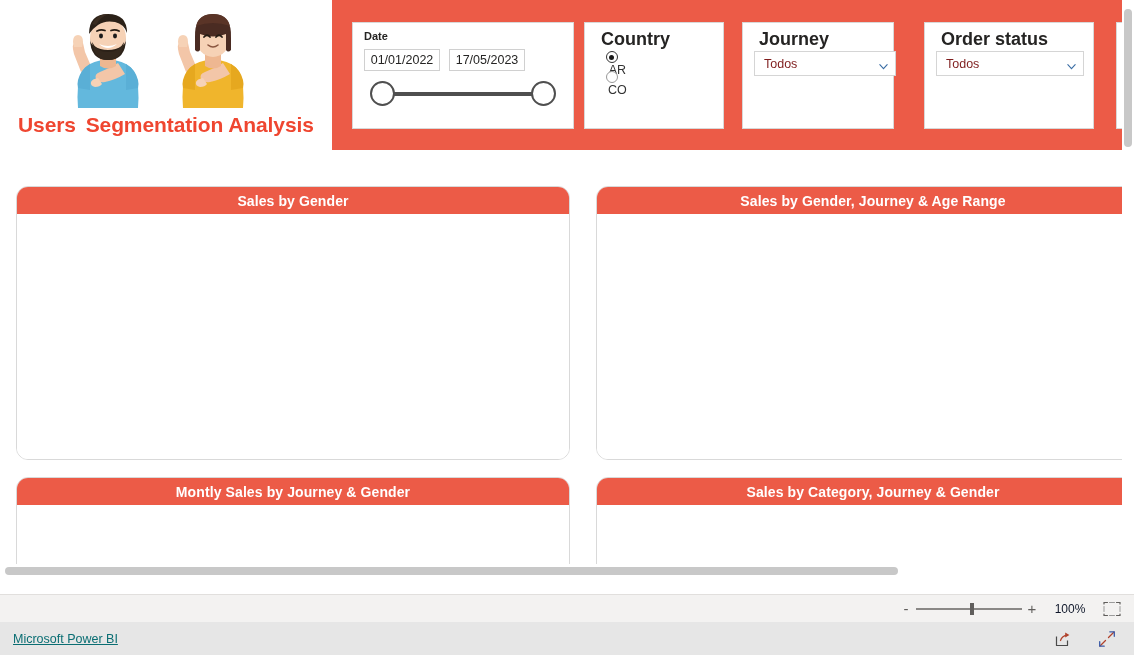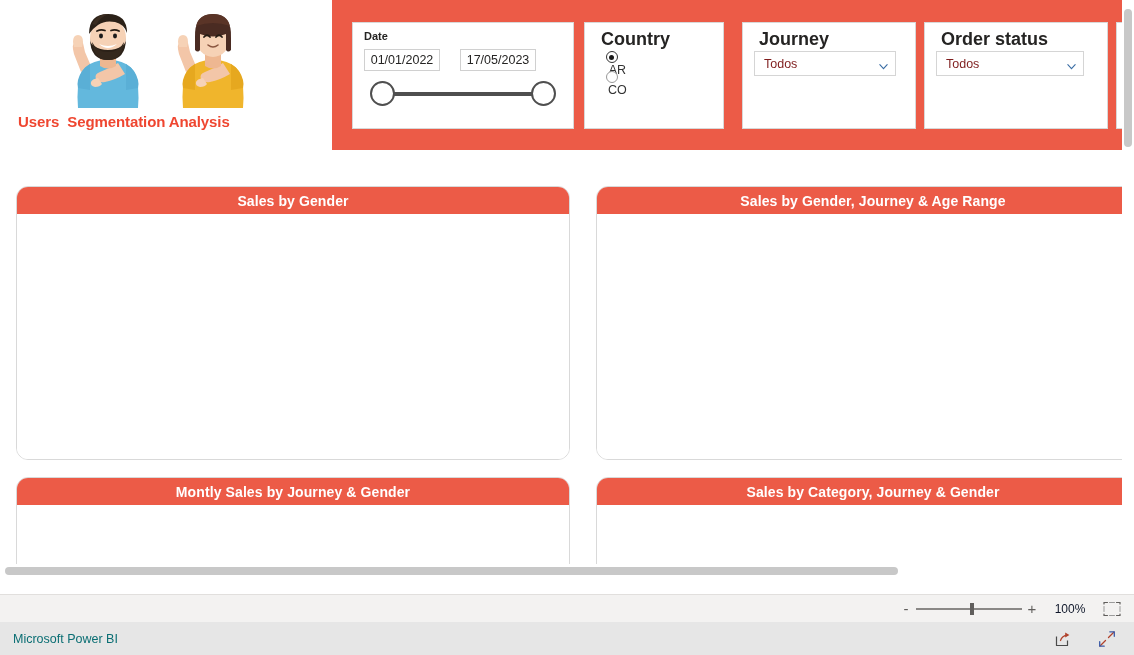--- a/index.html
+++ b/index.html
@@ -46,21 +46,21 @@
     width: 92px; height: 100px;
     position: relative;
     background: #ffffff;
     overflow: hidden;
   }
 
   .report-title {
     position: absolute;
     left: 18px; top: 113px;
     width: 300px;
-    font-size: 15px;
+    font-size: 21px;
     font-weight: bold;
     color: #ef4630;
     letter-spacing: -0.1px;
     white-space: nowrap;
   }
   .report-title .word-gap { padding-left: 4px; }
 
   
   .filter-bar {
     position: absolute;
@@ -71,22 +71,22 @@
 
   .slicer {
     position: absolute;
     top: 22px;
     background: #ffffff;
     border: 1px solid #d8d8d8;
     height: 107px;
   }
   .slicer-date   { left: 20px;  width: 222px; padding-left: 31px; }
   .slicer-country{ left: 252px; width: 140px; }
-  .slicer-journey{ left: 410px; width: 174px; }
-  .slicer-status { left: 592px; width: 184px; }
+  .slicer-journey{ left: 410px; width: 152px; }
+  .slicer-status { left: 592px; width: 170px; }
   .slicer-extra  { left: 784px; width: 80px; }
 
   .slicer-label {
     position: absolute;
     left: 11px; top: 7px;
     font-size: 11px;
     font-weight: bold;
     color: #252423;
     white-space: nowrap;
   }
@@ -94,21 +94,21 @@
     font-size: 18px;
     top: 6px;
     left: 16px;
   }
 
   
   .date-inputs {
     position: absolute;
     left: 11px; top: 26px;
     display: flex;
-    gap: 20px;
+    gap: 9px;
   }
   .date-input {
     width: 76px; height: 22px;
     border: 1px solid #d0d0d0;
     background: #ffffff;
     font-size: 12.5px;
     color: #252423;
     display: flex;
     align-items: center;
     justify-content: center;
@@ -307,20 +307,21 @@
     left: 0; top: 622px;
     width: 1134px; height: 33px;
     background: #e6e6e6;
     display: flex;
     align-items: center;
   }
   .footer-link {
     margin-left: 13px;
     font-size: 12.5px;
     color: #0a6e73;
+    text-decoration: underline;
     cursor: pointer;
   }
   .footer-actions {
     margin-left: auto;
     display: flex;
     align-items: center;
     gap: 26px;
     padding-right: 18px;
   }
   .footer-icon { width: 18px; height: 18px; cursor: pointer; }

